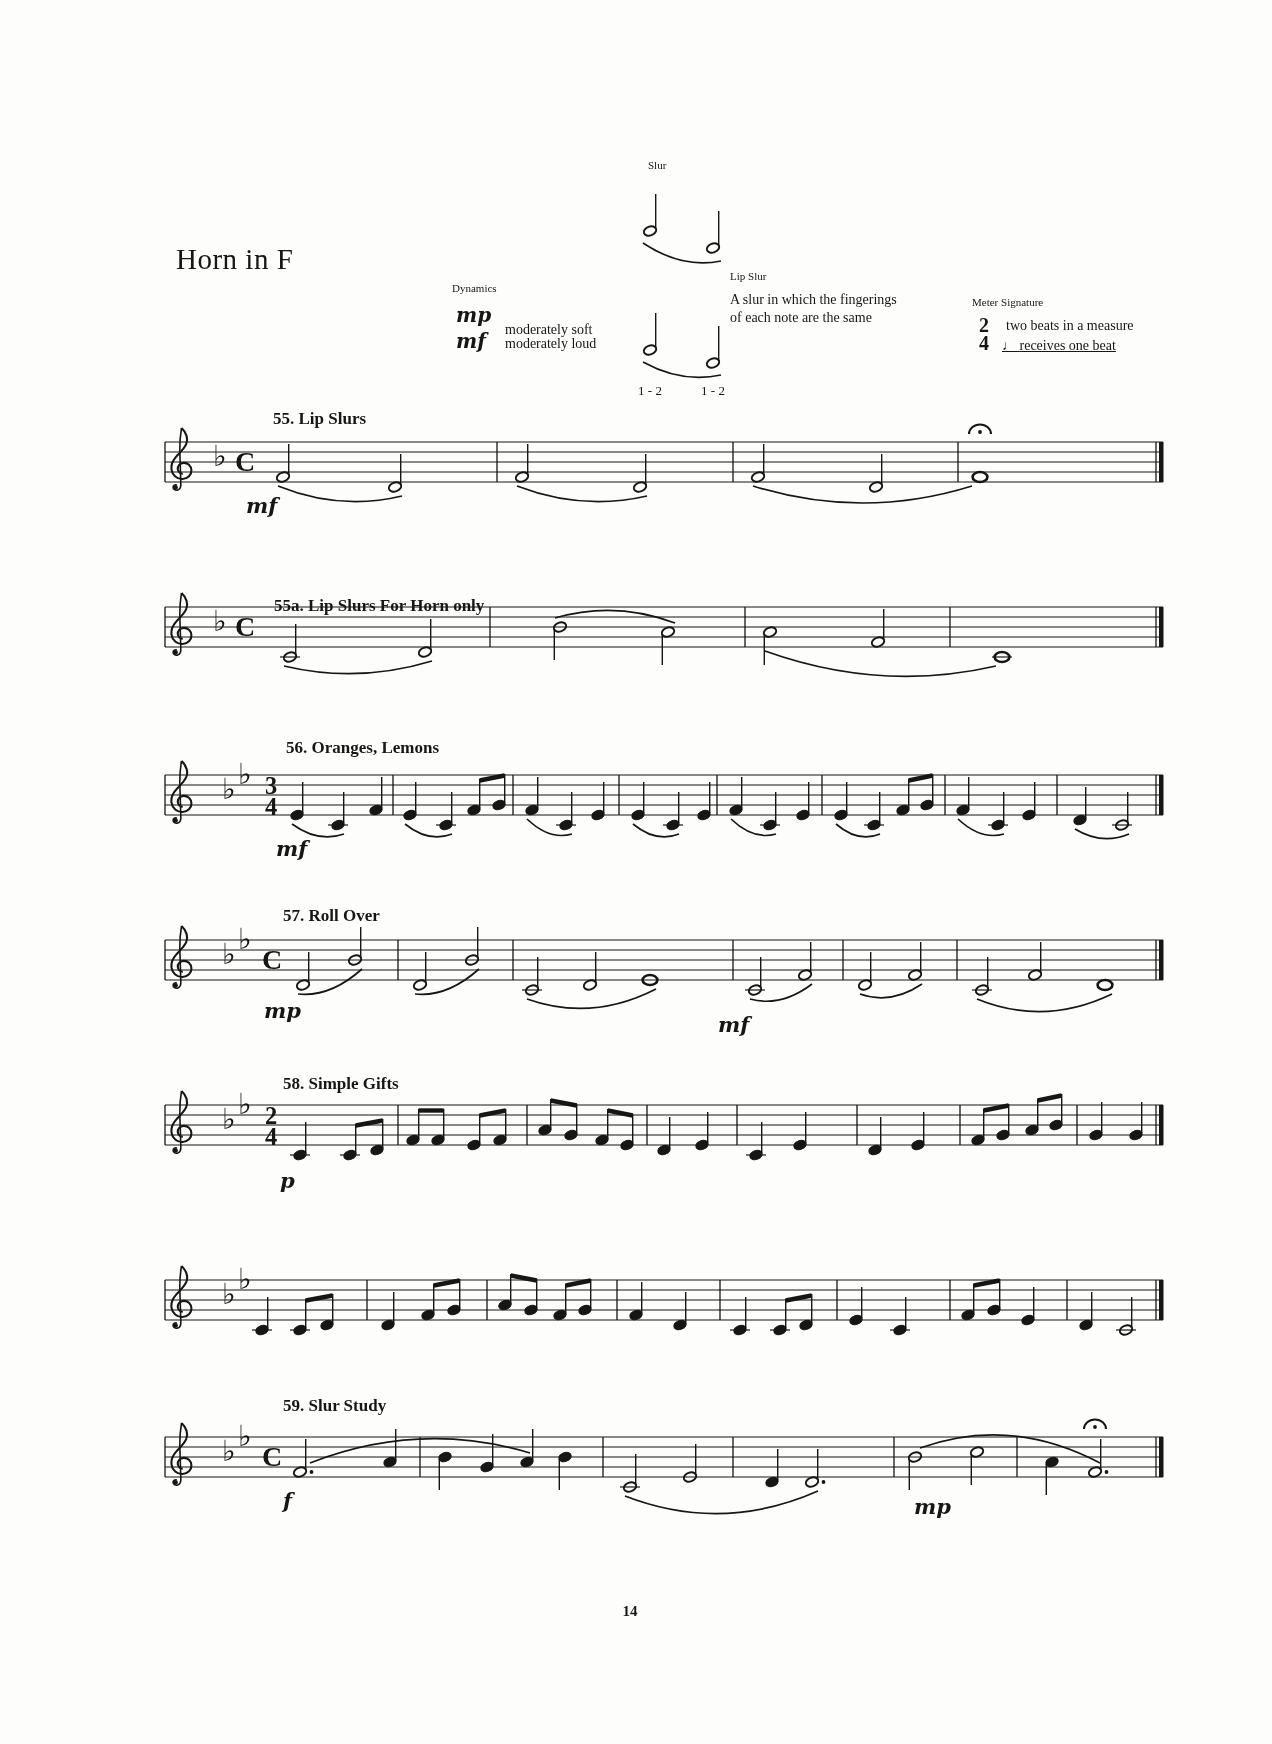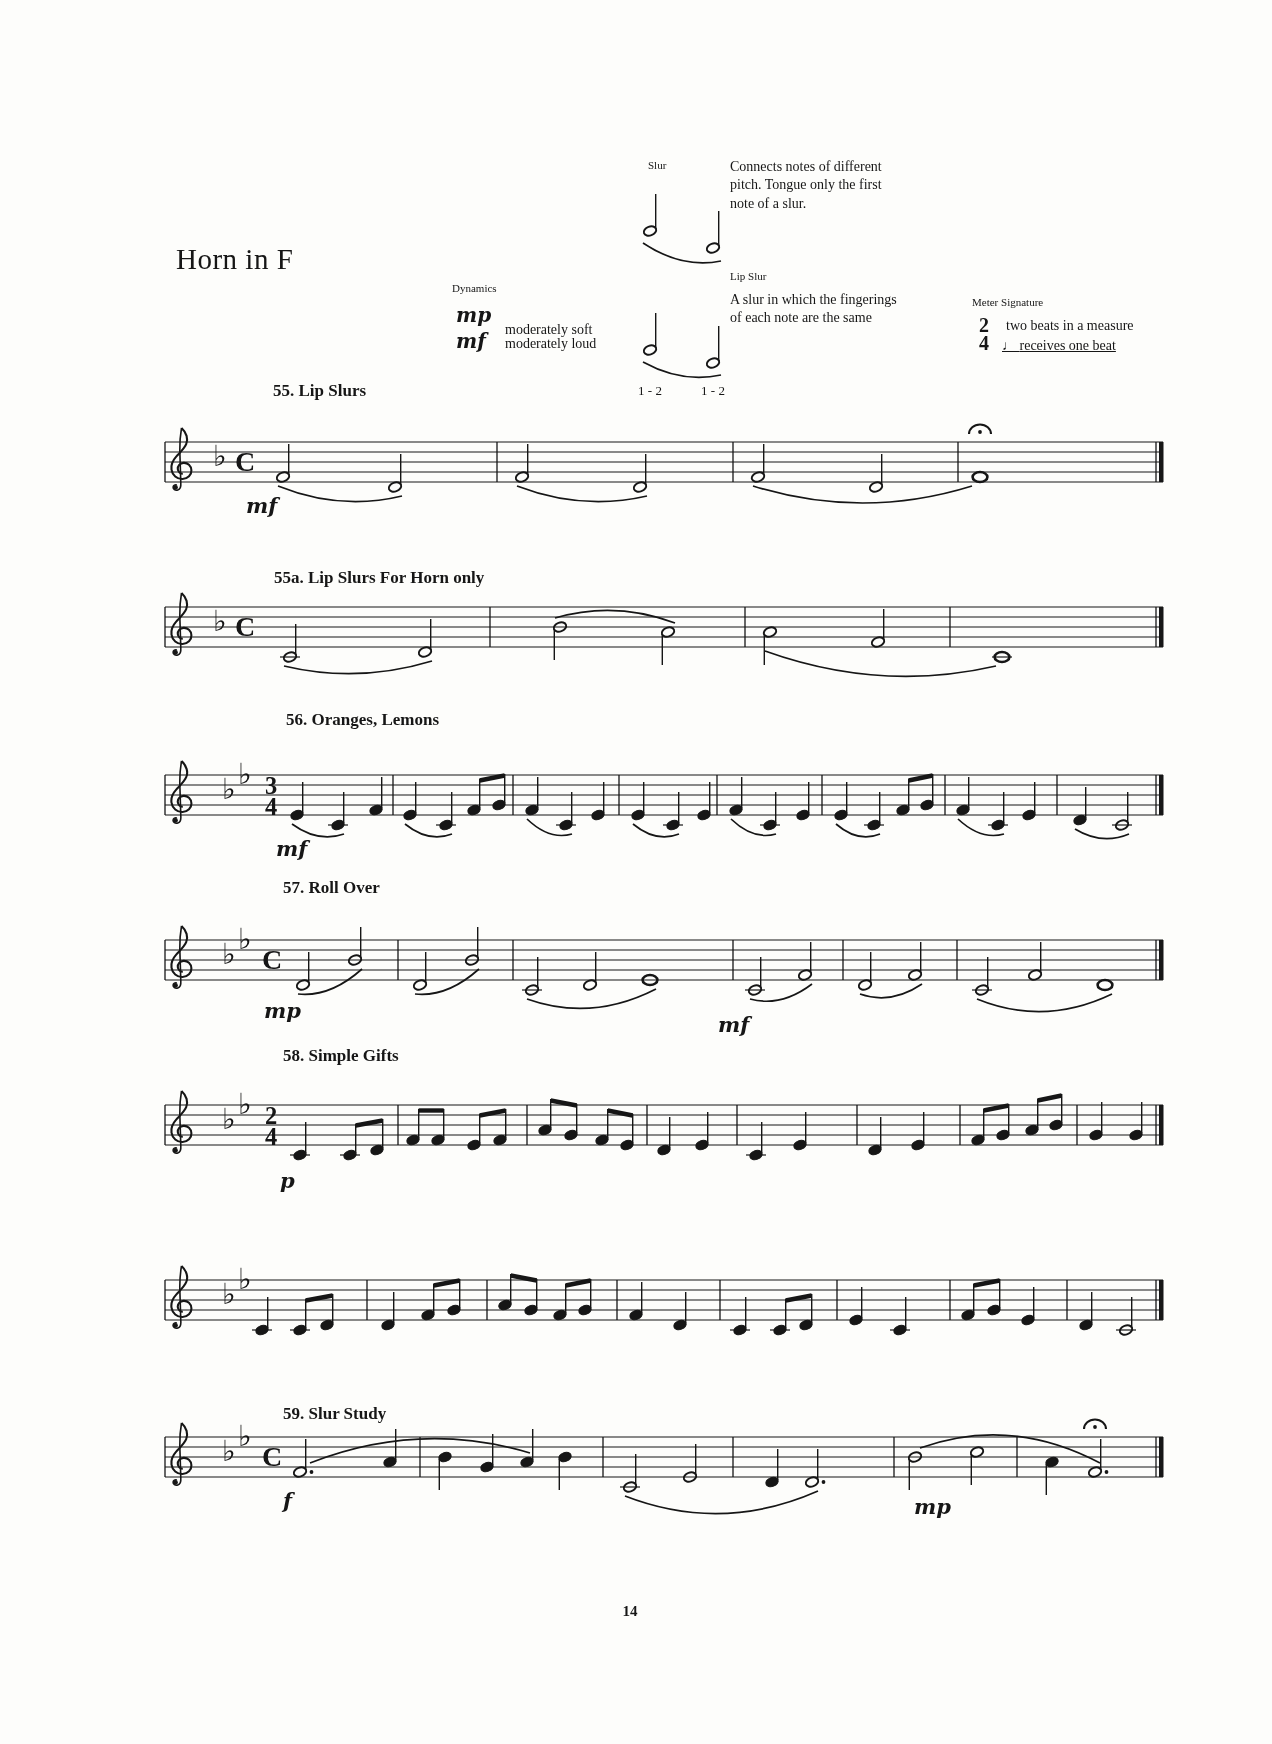--- a/index.html
+++ b/index.html
@@ -6,36 +6,35 @@
   #page{position:relative;width:1272px;height:1744px;background:#fdfdfb;color:#161616;
         font-family:"Liberation Serif", serif;overflow:hidden;}
   .abs{position:absolute;white-space:nowrap;}
   .wrap{position:absolute;white-space:normal;}
   .horn-title{font-size:29px;letter-spacing:.5px;}
   .def-term{font-size:11px;font-weight:normal;}
   .def-body{font-size:14px;line-height:1.32;}
   .dyn-sym{font-family:"DejaVu Serif",serif;font-style:italic;font-weight:bold;font-size:20px;}
   .def-small{font-size:14px;}
   .meter-num{font-size:20px;font-weight:bold;line-height:.85;}
-  .ex-title{position:absolute;font-size:17px;font-weight:bold;white-space:nowrap;}
+  .ex-title{position:absolute;font-size:17px;font-weight:bold;white-space:nowrap;margin-top:28px;}
   .fing{font-size:13px;transform:translateX(-50%);}
   .pageno{font-size:15px;text-align:center;font-weight:bold;}
   svg text{font-family:"Liberation Serif",serif;}
   svg .dyntxt{font-family:"DejaVu Serif",serif;font-style:italic;font-weight:bold;font-size:21px;}
   svg .sig{font-weight:bold;}
 </style>
 </head>
 <body>
 
 <div id="page">
 
   <div class="abs horn-title" style="left:176px;top:243px;">Horn in F</div>
 
   <div class="abs def-term" style="left:648px;top:159px;">Slur</div>
-  <div class="wrap def-body" style="left:730px;top:158px;width:162px;">Connects notes of different pitch. Tongue only the first note of a slur.</div>
 
   <div class="abs def-term" style="left:730px;top:270px;">Lip Slur</div>
   <div class="wrap def-body" style="left:730px;top:291px;width:170px;">A slur in which the fingerings of each note are the same</div>
 
   <div class="abs fing" style="left:650px;top:383px;">1 - 2</div>
   <div class="abs fing" style="left:713px;top:383px;">1 - 2</div>
 
   <div class="abs def-term" style="left:452px;top:282px;">Dynamics</div>
   <div class="abs dyn-sym" style="left:456px;top:303px;">mp</div>
   <div class="abs def-small" style="left:505px;top:322px;">moderately soft</div>
@@ -50,21 +49,21 @@
     <span>♩</span>
     <span>receives one beat</span>
   </div>
 
   <div id="titles">
       <div class="ex-title" style="left: 273px; top: 381px;">55. Lip Slurs</div>
       <div class="ex-title" style="left: 274px; top: 568px;">55a. Lip Slurs For Horn only</div>
       <div class="ex-title" style="left: 286px; top: 710px;">56. Oranges, Lemons</div>
       <div class="ex-title" style="left: 283px; top: 878px;">57. Roll Over</div>
       <div class="ex-title" style="left: 283px; top: 1046px;">58. Simple Gifts</div>
-      <div class="ex-title" style="left: 283px; top: 1404px;">59. Slur Study</div>
+      <div class="ex-title" style="left: 283px; top: 1368px;">59. Slur Study</div>
     </div>
 
   <svg id="music" width="1272" height="1744" viewBox="0 0 1272 1744" style="position:absolute;left:0;top:0;">
       <line x1="165" y1="442" x2="1163" y2="442" stroke="#161616" stroke-width="1.1"></line>
       <line x1="165" y1="452" x2="1163" y2="452" stroke="#161616" stroke-width="1.1"></line>
       <line x1="165" y1="462" x2="1163" y2="462" stroke="#161616" stroke-width="1.1"></line>
       <line x1="165" y1="472" x2="1163" y2="472" stroke="#161616" stroke-width="1.1"></line>
       <line x1="165" y1="482" x2="1163" y2="482" stroke="#161616" stroke-width="1.1"></line>
       <line x1="165" y1="442" x2="165" y2="482" stroke="#161616" stroke-width="1.3"></line>
       <g transform="translate(183 442)">

